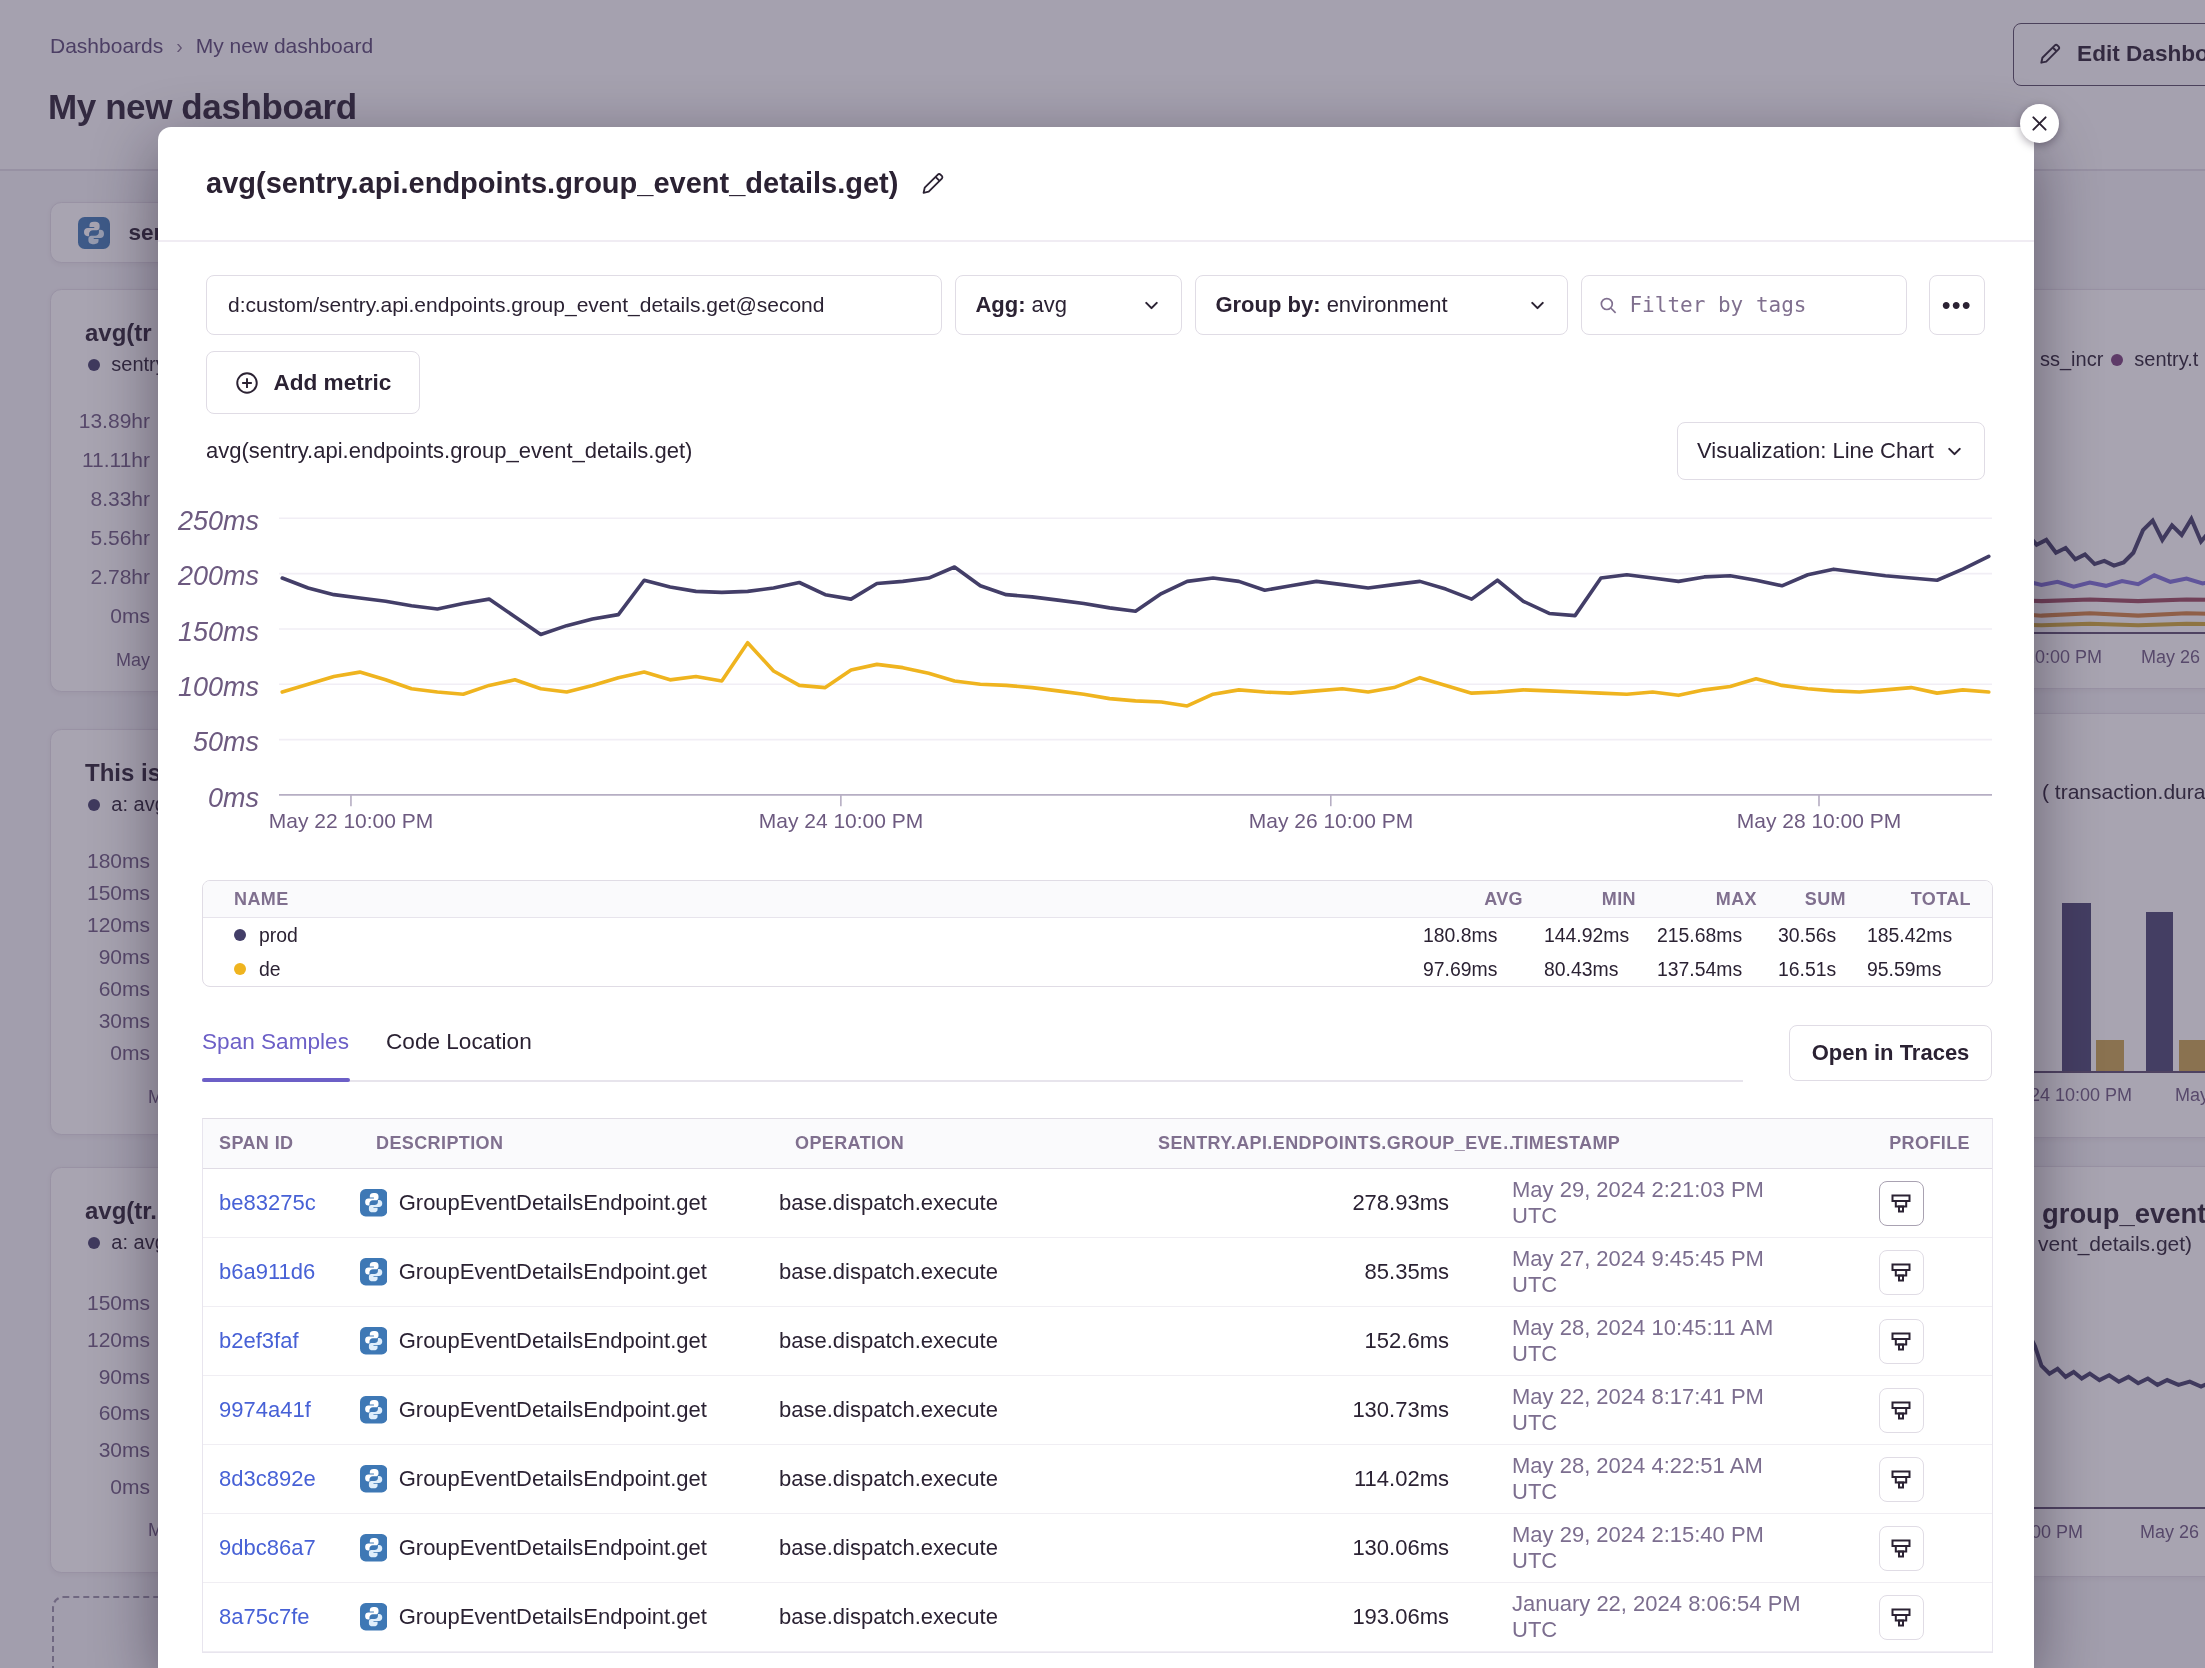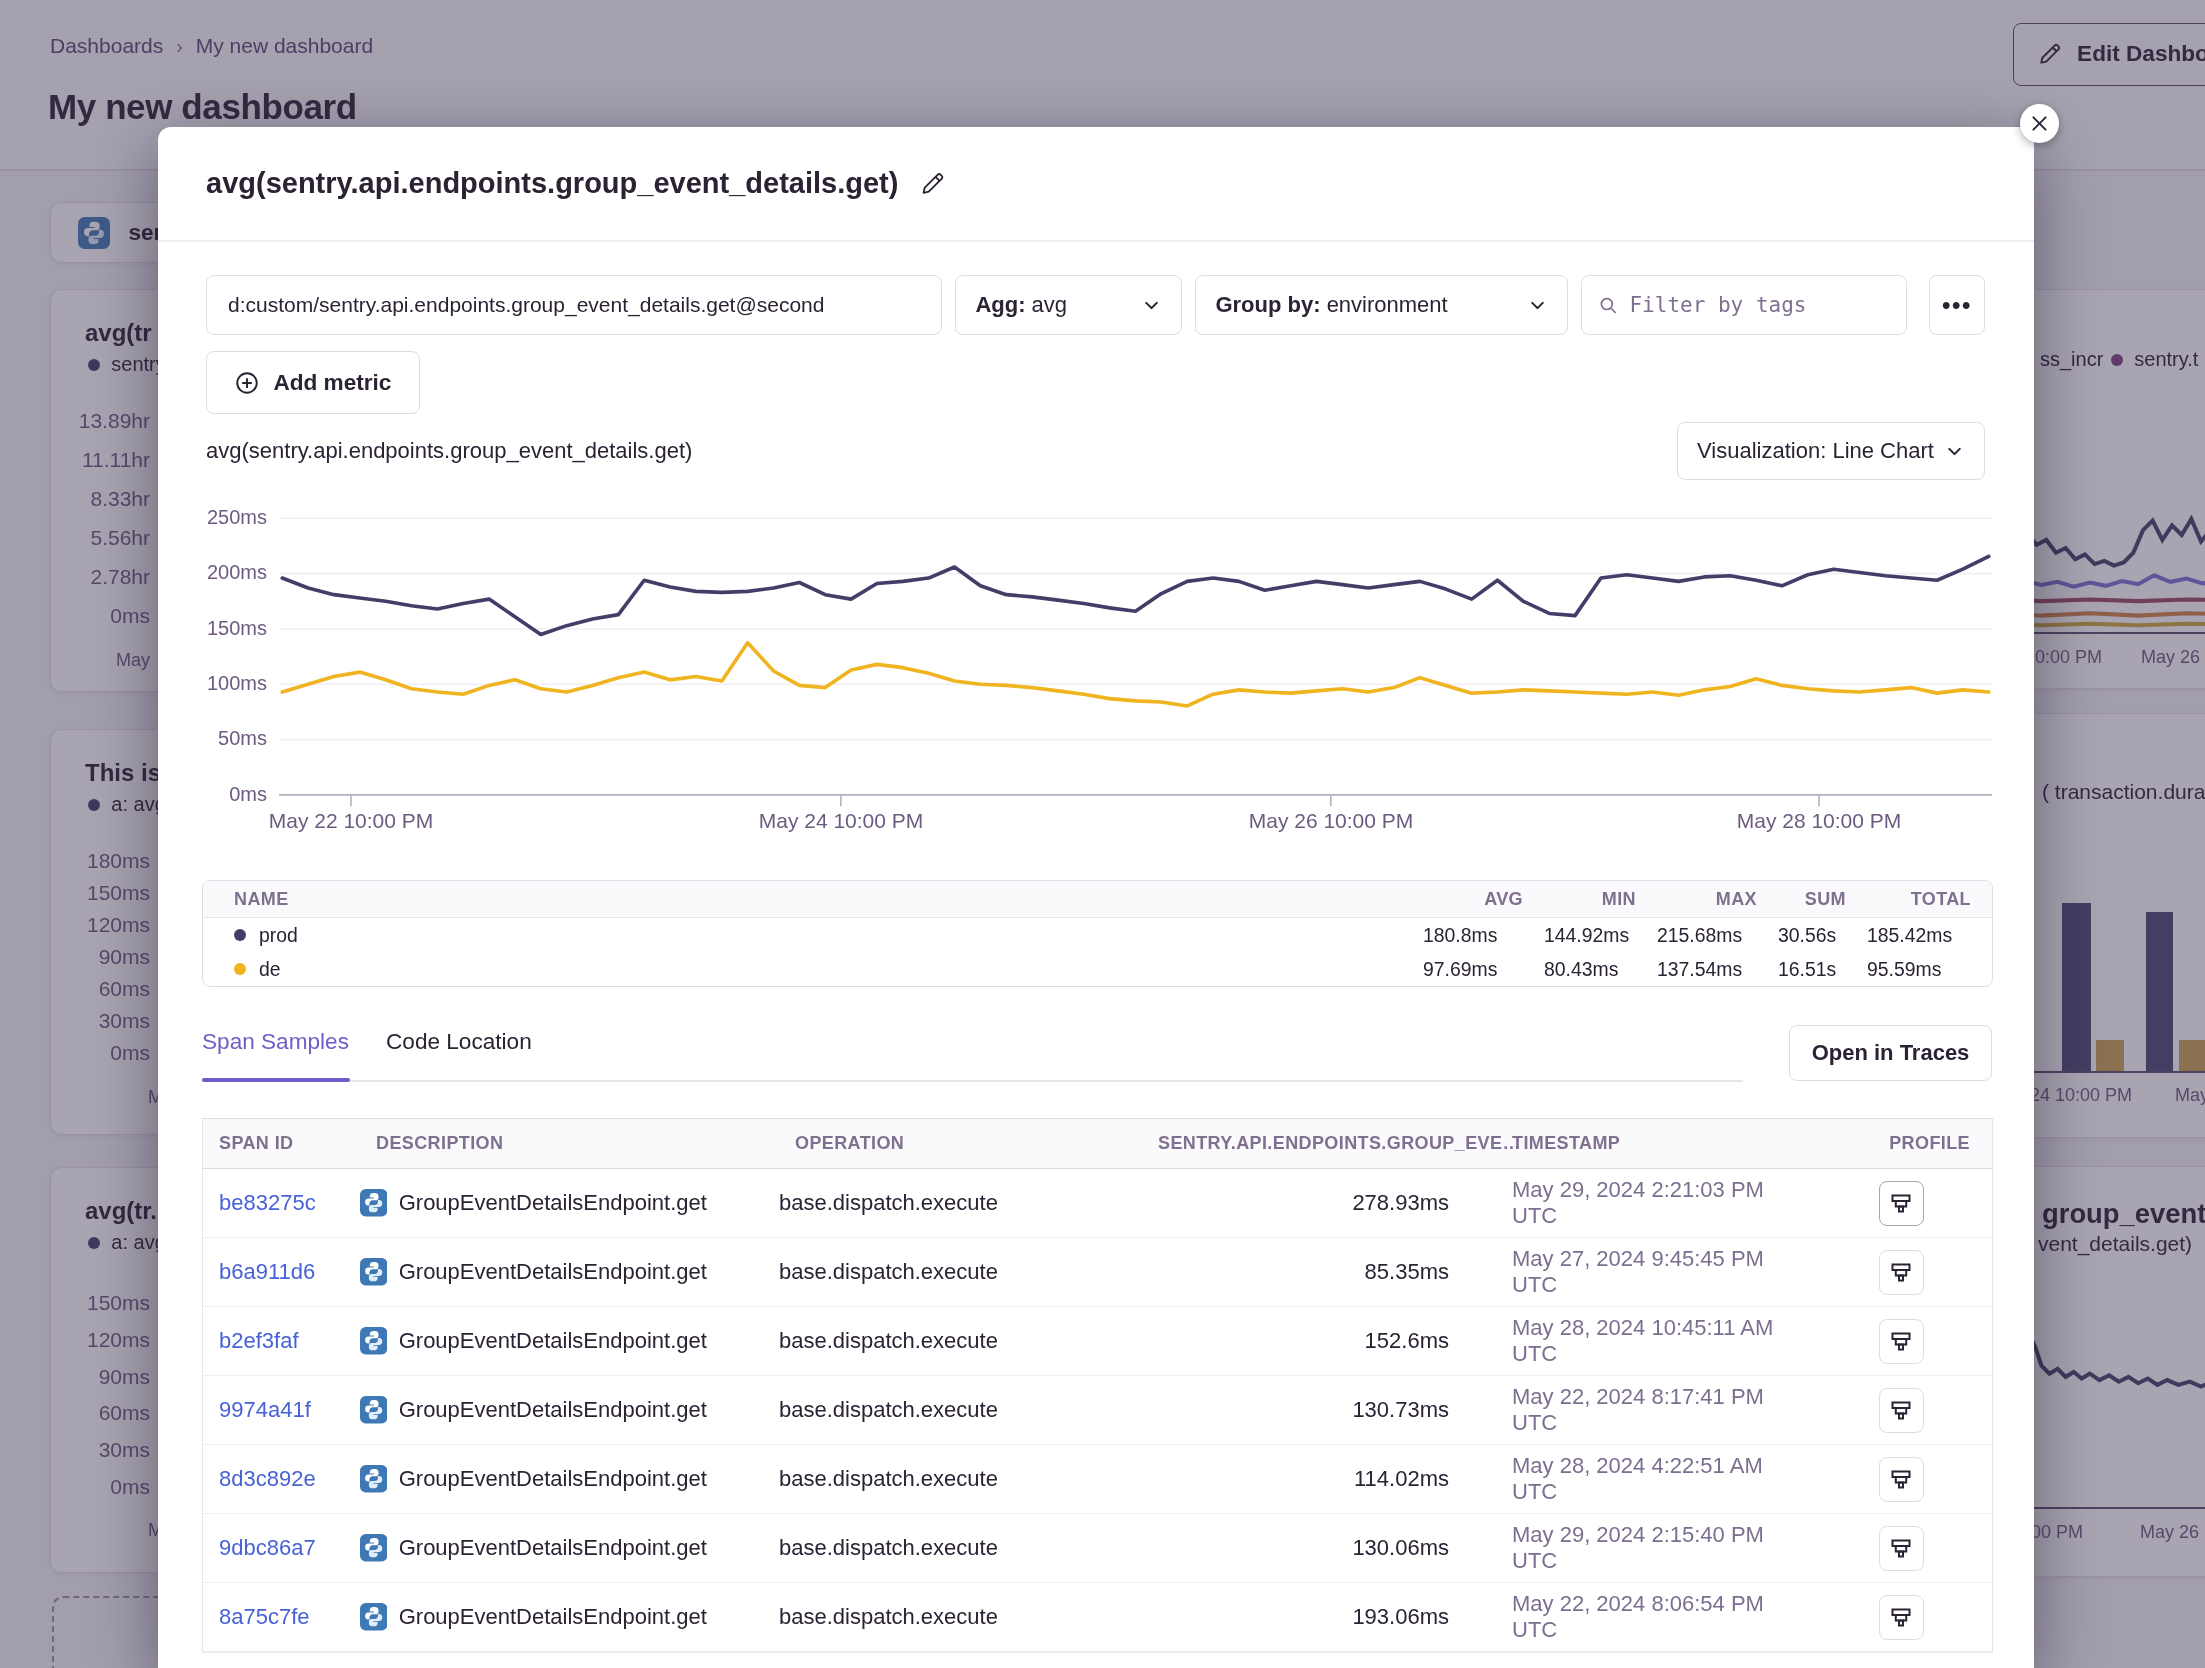--- a/index.html
+++ b/index.html
@@ -67,21 +67,21 @@
 
   #add-row { position:absolute; left:48px; top:224px; display:flex; gap:27.4px; }
   .add-btn { height:63px; padding:0 27.4px; gap:13px; font-weight:bold; font-size:22.6px; cursor:pointer; }
 
   #chart-header { position:absolute; left:48px; top:295px; width:1779px; display:flex; align-items:center; justify-content:space-between; }
   #chart-subtitle { font-size:22px; }
   #viz-select { height:58px; padding:0 19.4px; gap:9.7px; }
   #viz-select .lbl { font-weight:normal; }
 
   #ylabel-col { position:absolute; left:16px; top:0; width:97px; }
-  .ytick { position:absolute; right:4px; font-size:20px; color:#6d5a80; }
+  .ytick { position:absolute; right:12px; font-size:27px; color:#6d5a80;font-style:italic; }
   #xlabel-row { position:absolute; left:121px; top:682px; width:1713px; height:29px; }
   .xtick { position:absolute; width:258px; margin-left:-129px; text-align:center; font-size:21px; color:#6d5a80; }
 
   
   #summary-table { position:absolute; left:44px; top:753px; width:1791px; border:1.6px solid #e0dce5; border-radius:8px; overflow:hidden; }
   .sum-grid { display:grid; grid-template-columns:1fr 121px 113px 121px 89px 125px; align-items:center; }
   #summary-head { height:37px; background:#fafafc; border-bottom:1.6px solid #e7e4ec;
                   font-size:18px; font-weight:bold; color:#80708f; letter-spacing:0.4px; }
   #summary-head > div { text-align:right; padding-right:21px; }
   #summary-head > div:first-child { text-align:left; padding-left:31px; }
@@ -544,21 +544,21 @@
           <div class="cell-desc">
             <svg class="py-icon" viewBox="0 0 24 24">
               <rect rx="5" width="24" height="24" fill="#3e78b5"></rect>
               <path d="M11.9 3.6c-2.1 0-3.3.9-3.3 2.5v1.4h3.6v.8H7.3c-1.6 0-2.8 1-2.8 3s1 3.1 2.7 3.1h1.1v-1.8c0-1.5 1.3-2.7 2.9-2.7h2.9c1.2 0 2.1-1 2.1-2.3V6.1c0-1.5-1.4-2.5-3-2.5z" fill="#fff"></path>
               <path d="M12.1 20.4c2.1 0 3.3-.9 3.3-2.5v-1.4h-3.6v-.8h4.9c1.6 0 2.8-1 2.8-3s-1-3.1-2.7-3.1h-1.1v1.8c0 1.5-1.3 2.7-2.9 2.7H9.9c-1.2 0-2.1 1-2.1 2.3v1.5c0 1.5 1.4 2.5 3 2.5z" fill="#dfeefb"></path>
             </svg>
             <span>GroupEventDetailsEndpoint.get</span>
           </div>
           <div>base.dispatch.execute</div>
           <div class="cell-value">193.06ms</div>
-          <div class="cell-ts">May 22, 2024 8:06:54 PM UTC</div>
+          <div class="cell-ts">January 22, 2024 8:06:54 PM UTC</div>
           <div class="cell-profile">
             <button class="profile-btn">
               <svg width="24" height="24" viewBox="0 0 24 24" fill="none" stroke="#2b2233" stroke-width="2">
                 <rect x="3.5" y="4.5" width="17" height="5.5"></rect>
                 <rect x="6.8" y="10" width="10.4" height="5.5"></rect>
                 <rect x="10" y="15.5" width="4" height="5"></rect>
               </svg>
             </button>
           </div>
         </div>

